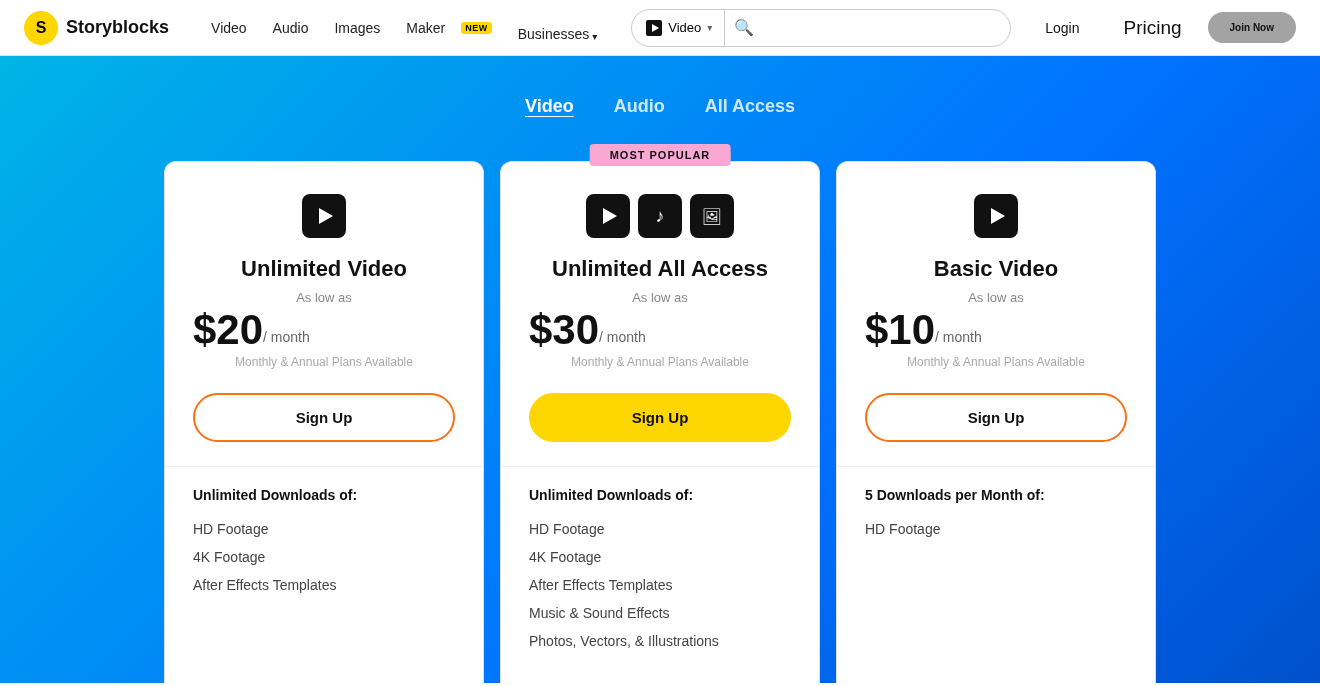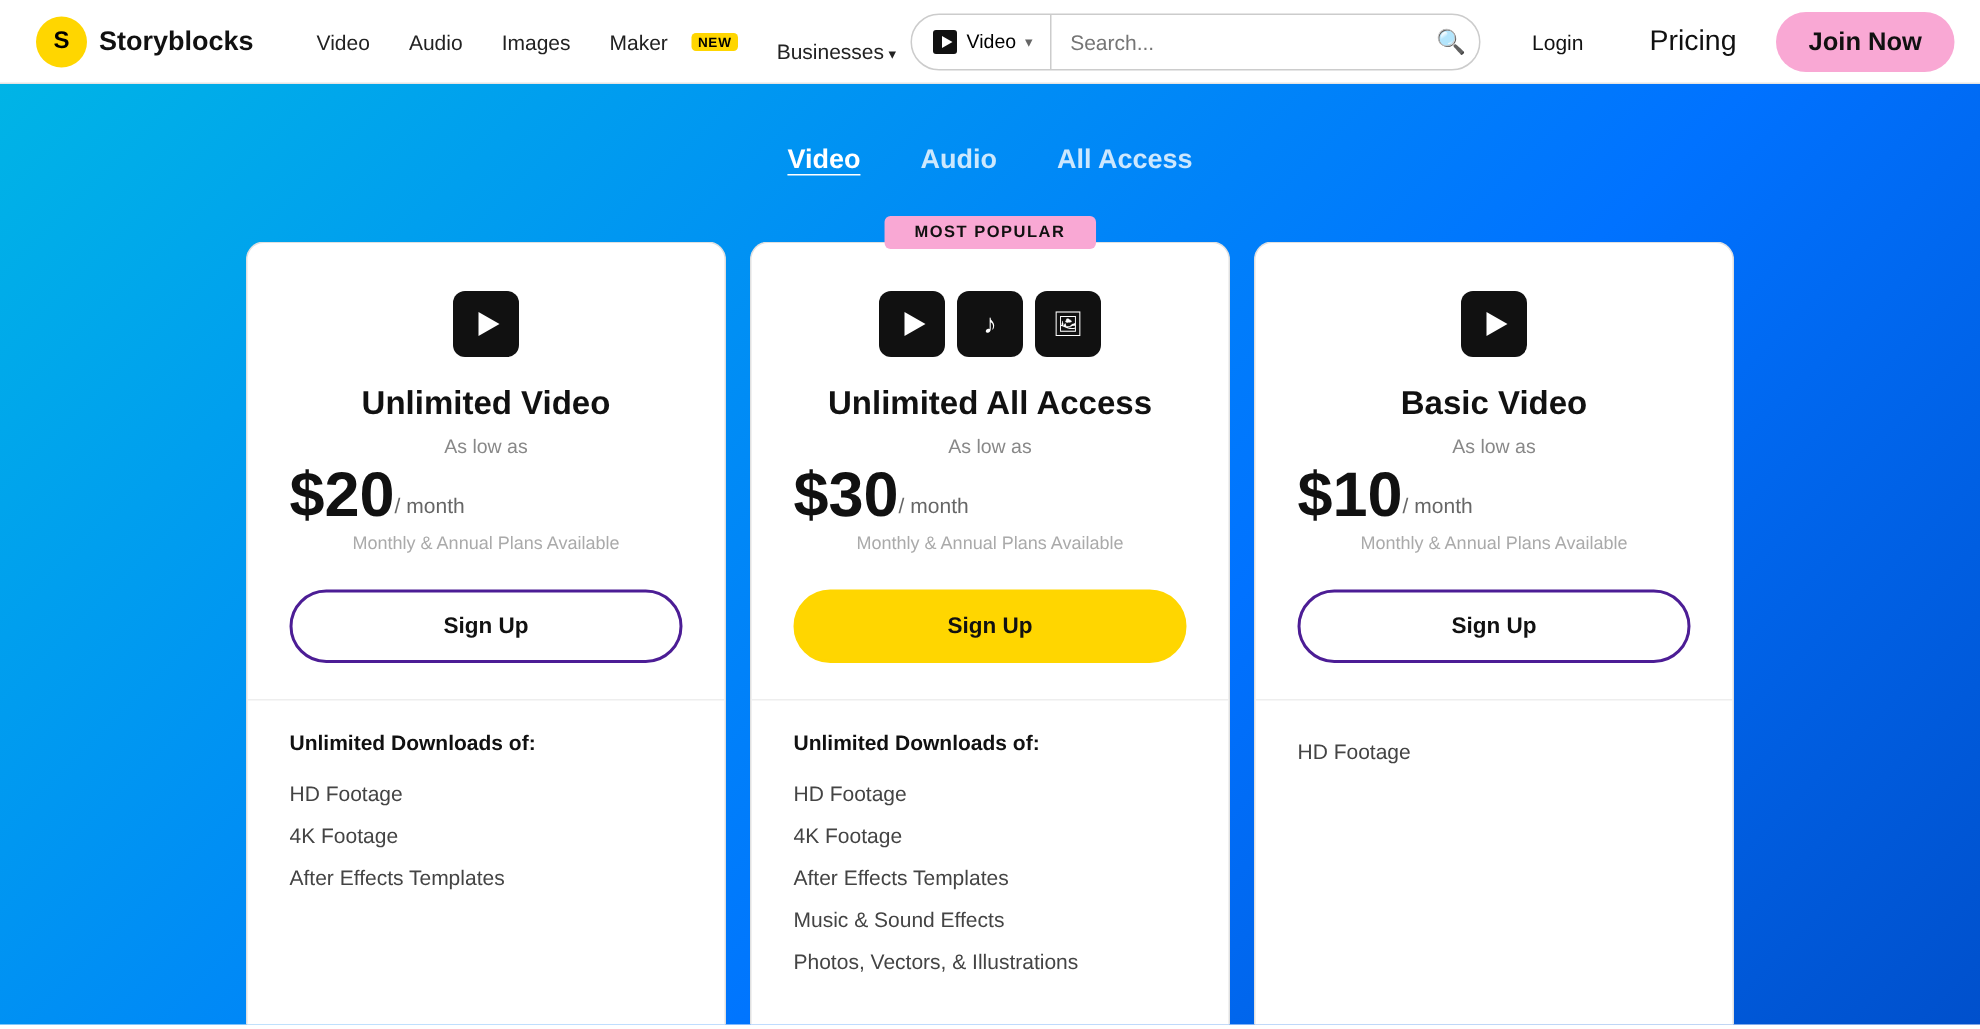--- a/index.html
+++ b/index.html
@@ -65,22 +65,22 @@
       padding: 8px 18px; font-size: 14px; font-weight: 500;
       background: transparent; border: none; cursor: pointer; color: #111;
       margin-right: 8px;
     }
     .btn-pricing {
       padding: 8px 18px; font-size: 19px; font-weight: 500;
       background: transparent; border: none; cursor: pointer; color: #111;
       margin-right: 8px;
     }
     .btn-join {
-      padding: 10px 22px; background: #f9a8d4; border: none; border-radius: 24px;
-      font-size: 17px; font-weight: 700; cursor: pointer; color: #111;
+      padding: 10px 22px; background: #a3a3a3; border: none; border-radius: 24px;
+      font-size: 10px; font-weight: 700; cursor: pointer; color: #111;
       white-space: nowrap;
     }
 
     
     .hero {
       background: linear-gradient(135deg, #00b4e6 0%, #0072ff 60%, #0050cc 100%);
       padding: 40px 0 0;
       text-align: center;
       position: relative;
     }
@@ -131,21 +131,21 @@
 
     .card-title { font-size: 22px; font-weight: 800; color: #111; margin-bottom: 8px; }
     .card-as-low { font-size: 13px; color: #888; margin-bottom: 4px; }
     .card-price { display: flex; align-items: flex-end; gap: 0; margin-bottom: 4px; }
     .price-dollar { font-size: 42px; font-weight: 800; color: #111; line-height: 1; }
     .price-per { font-size: 14px; color: #666; margin-bottom: 6px; }
     .card-billing { font-size: 12px; color: #aaa; margin-bottom: 24px; }
     .btn-signup {
       width: 100%; padding: 14px 0; border-radius: 32px;
       font-size: 15px; font-weight: 700; cursor: pointer;
-      border: 2px solid #4c1d95; background: #fff; color: #111;
+      border: 2px solid #f97316; background: #fff; color: #111;
       margin-bottom: 24px;
     }
     .btn-signup.yellow { background: #FFD600; border-color: #FFD600; color: #111; }
 
     .divider { border: none; border-top: 1px solid #eee; margin: 0 -28px 20px; }
     .downloads-title { font-size: 14px; font-weight: 700; color: #111; text-align: left; margin-bottom: 12px; }
     .download-item { font-size: 14px; color: #444; text-align: left; padding: 6px 0; }
 
     
     .select-chevron { font-size: 10px; color: #666; }
@@ -176,21 +176,20 @@
   </div>
 
   <div class="nav-spacer"></div>
 
   <div class="search-bar">
     <div class="search-type-select">
       <div class="play-icon-small"></div>
       <span>Video</span>
       <span class="select-chevron">▾</span>
     </div>
-    <input class="search-input" type="text" placeholder="Search..." style="">
     <button class="search-btn">🔍</button>
   </div>
 
   <button class="btn-login">Login</button>
   <button class="btn-pricing">Pricing</button>
   <button class="btn-join">Join Now</button>
 </nav>
 
 <section class="hero">
   <div class="hero-tabs">
@@ -254,17 +253,18 @@
       </div>
       <div class="card-title">Basic Video</div>
       <div class="card-as-low">As low as</div>
       <div class="card-price">
         <span class="price-dollar">$10</span>
         <span class="price-per">/ month</span>
       </div>
       <div class="card-billing">Monthly &amp; Annual Plans Available</div>
       <button class="btn-signup">Sign Up</button>
       <hr class="divider">
+      <div class="downloads-title">5 Downloads per Month of:</div>
       <div class="download-item">HD Footage</div>
     </div>
 
   </div>
 </section>
 
 </body></html>

